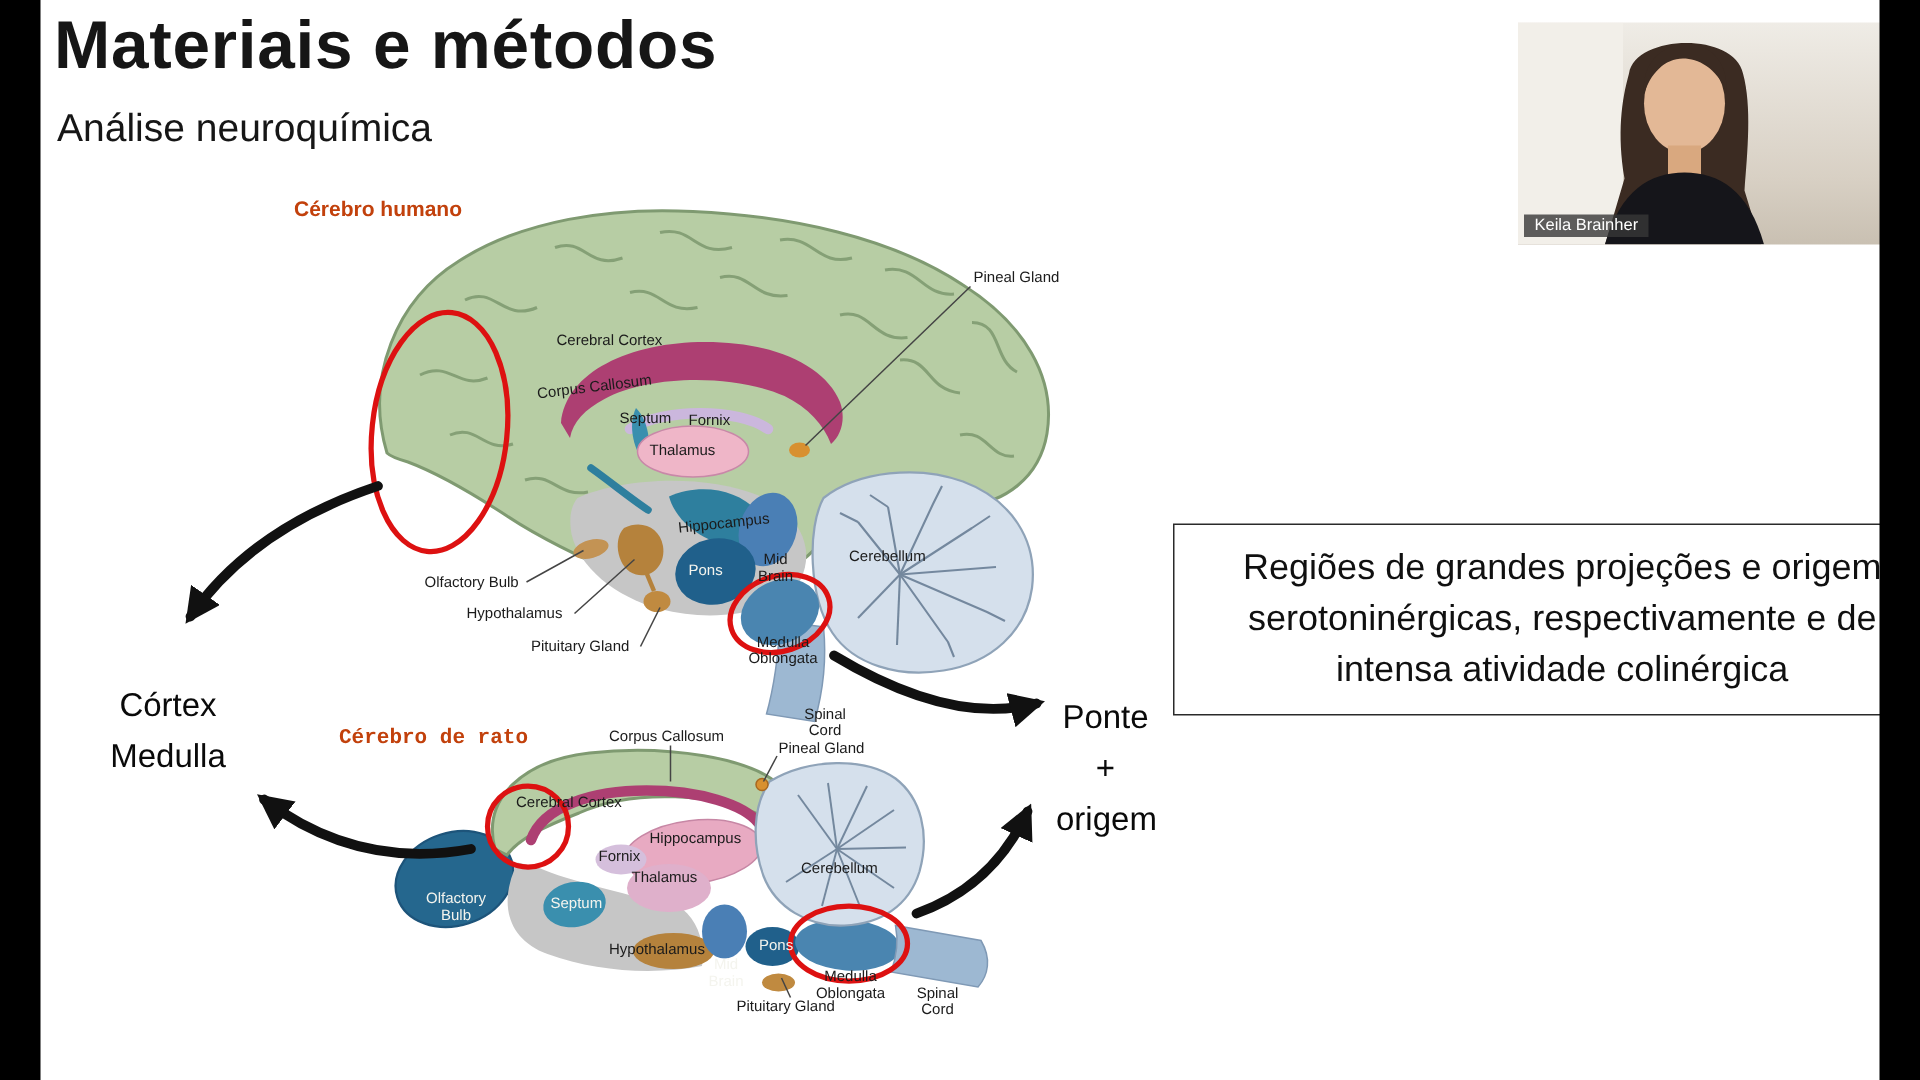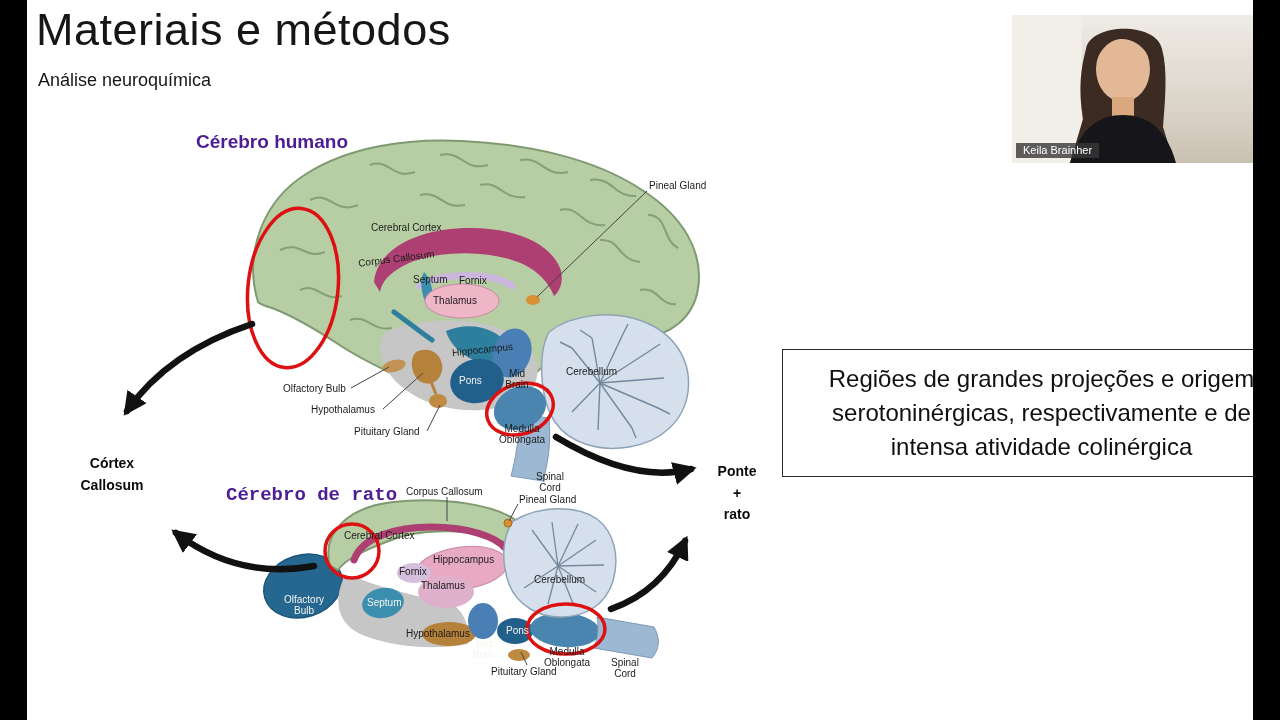--- a/index.html
+++ b/index.html
@@ -1,26 +1,26 @@
 <!DOCTYPE html>
 <html><head>
 <meta charset="utf-8">
 <style>
   html,body{margin:0;padding:0;background:#666;}
   .stage{position:relative;width:1280px;height:720px;background:#ffffff;overflow:hidden;
          font-family:"Liberation Sans",sans-serif;}
   .bar{position:absolute;top:0;width:27px;height:720px;background:#000;z-index:30;}
   .bar.left{left:0;} .bar.right{left:1253px;}
-  .title{position:absolute;left:36px;top:4px;font-size:45px;font-weight:400;color:#161616;z-index:5;letter-spacing:0.5px;}
-  .subtitle{position:absolute;left:38px;top:70px;font-size:18px;font-weight:400;color:#161616;z-index:5;}
-  .heading{position:absolute;font-size:19px;font-weight:bold;color:#4c1d95;z-index:5;white-space:nowrap;}
+  .title{position:absolute;left:36px;top:4px;font-size:45px;font-weight:700;color:#161616;z-index:5;letter-spacing:0.5px;}
+  .subtitle{position:absolute;left:38px;top:70px;font-size:26px;font-weight:400;color:#161616;z-index:5;}
+  .heading{position:absolute;font-size:14px;font-weight:bold;color:#c2410c;z-index:5;white-space:nowrap;}
   .lbl{position:absolute;font-size:10px;color:#1b1b1b;white-space:nowrap;line-height:1.12;z-index:6;}
   .lbl.wrap{white-space:normal;text-align:center;margin-top:28px;}
   .lbl.white{color:#f4f4ee;text-align:center;}
-  .callout{position:absolute;font-size:14px;font-weight:bold;color:#0a0a0a;text-align:center;line-height:1.55;z-index:6;}
+  .callout{position:absolute;font-size:22px;font-weight:normal;color:#0a0a0a;text-align:center;line-height:1.55;z-index:6;}
   .notebox{position:absolute;left:782px;top:349px;width:519px;box-sizing:border-box;border:1.5px solid #2a2a2a;
            background:#fff;padding:12px 16px;font-size:24px;color:#101010;text-align:center;line-height:1.42;z-index:6;}
   .diagram{position:absolute;left:0;top:0;z-index:2;}
   .webcam{position:absolute;left:1012px;top:15px;width:256px;height:148px;overflow:hidden;z-index:10;
           background:linear-gradient(180deg,#efece6 0%,#d8d0c4 70%,#c9c0b2 100%);}
   .nametag{position:absolute;left:4px;bottom:5px;background:rgba(55,55,55,0.8);color:#fff;
            font-size:11px;padding:1px 7px 2px 7px;z-index:11;}
 </style>
 </head>
 <body>
@@ -182,26 +182,26 @@
   <div class="lbl" style="left:406px;top:628px;">Hypothalamus</div>
   <div class="lbl wrap white" style="left:469px;top:610px;width:30px;">Mid Brain</div>
   <div class="lbl white" style="left:506px;top:625px;">Pons</div>
   <div class="lbl wrap" style="left:538px;top:618px;width:58px;">Medulla Oblongata</div>
   <div class="lbl" style="left:534px;top:574px;">Cerebellum</div>
   <div class="lbl wrap" style="left:601px;top:629px;width:48px;">Spinal Cord</div>
   <div class="lbl" style="left:491px;top:666px;">Pituitary Gland</div>
 
   <div class="callout" style="left:70px;top:453px;width:84px;">
     <div>Córtex</div>
-    <div>Callosum</div>
+    <div>Medulla</div>
   </div>
   <div class="callout" style="left:704px;top:461px;width:66px;">
     <div>Ponte</div>
     <div>+</div>
-    <div>rato</div>
+    <div>origem</div>
   </div>
 
   <div class="notebox">Regiões de grandes projeções e origem serotoninérgicas, respectivamente e de intensa atividade colinérgica</div>
 
   <div class="webcam">
     <svg width="220" height="148" viewBox="0 0 220 148">
       <rect x="0" y="0" width="70" height="148" fill="#f2efe9"></rect>
       <path d="M 74 34 C 78 8 144 6 150 34 C 156 56 153 86 151 112 L 162 148 L 58 148 L 71 104 C 66 74 69 52 74 34 Z" fill="#3b2b22"></path>
       <ellipse cx="111" cy="54" rx="27" ry="33" fill="#e3b896"></ellipse>
       <path d="M 84 48 C 82 24 100 14 112 14 C 126 14 140 24 139 46 C 132 30 120 24 110 24 C 98 24 88 34 84 48 Z" fill="#3b2b22"></path>

